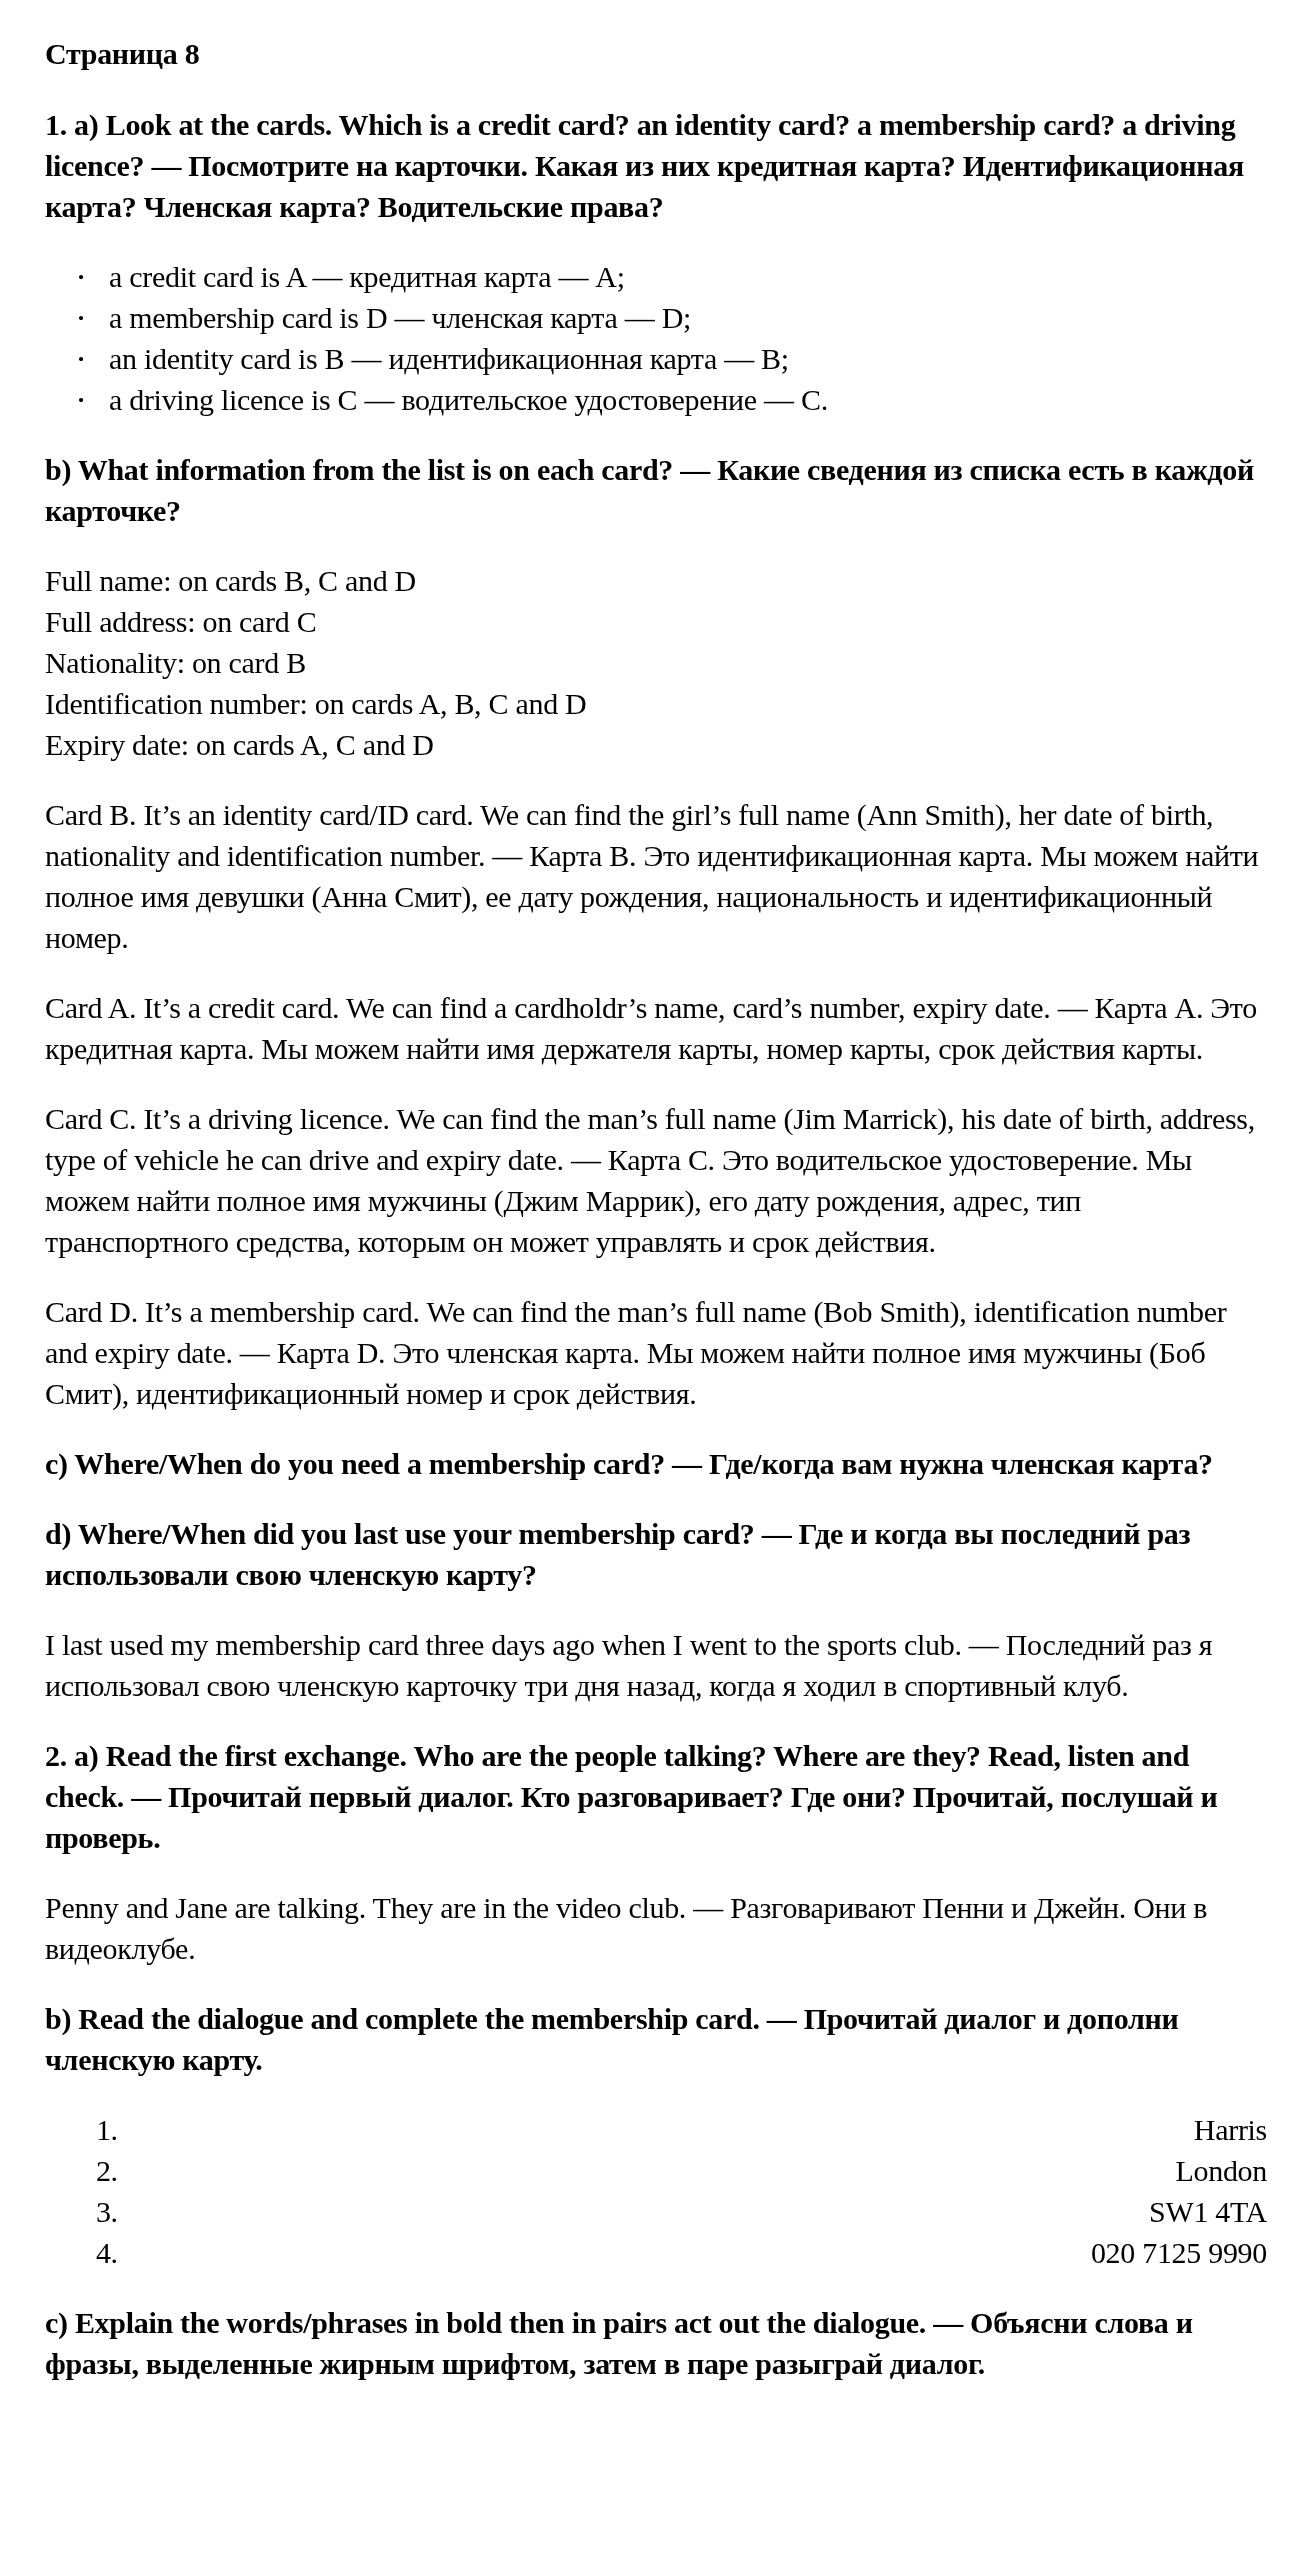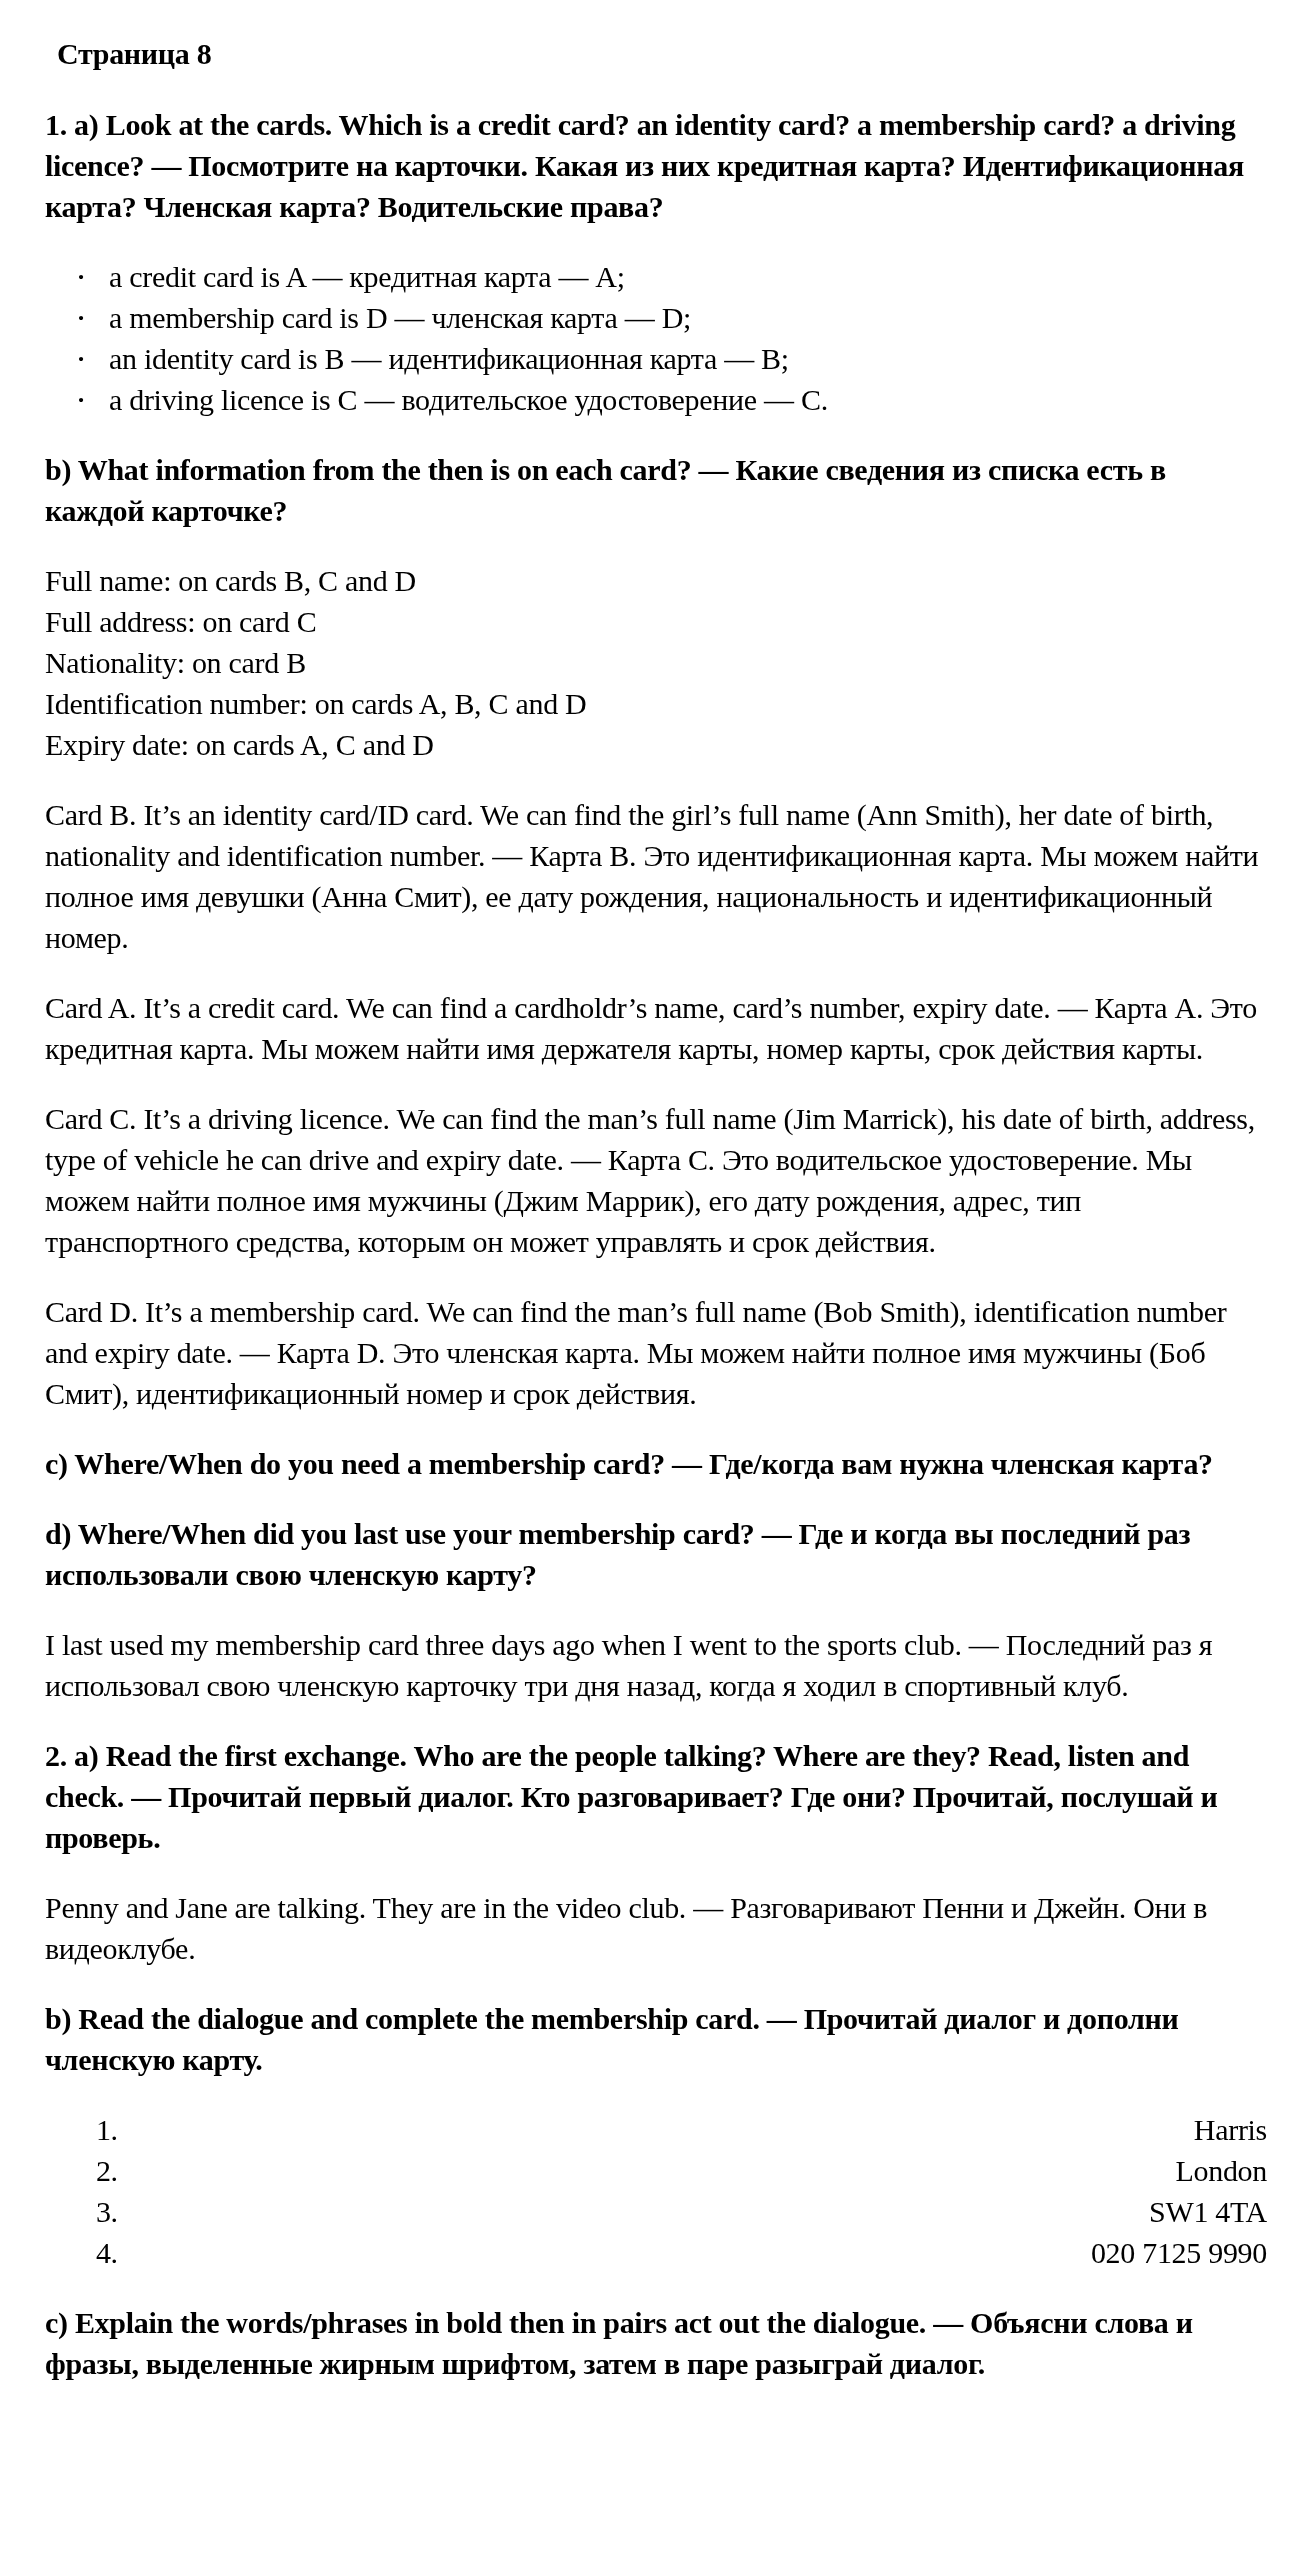--- a/index.html
+++ b/index.html
@@ -10,21 +10,21 @@
     overflow: hidden;
     color: #000;
     font-family: "Liberation Serif", "DejaVu Serif", serif;
   }
   .doc {
     padding: 33px 47px 0 45px;
     font-size: 30px;
     line-height: 41px;
     letter-spacing: -0.3px;
   }
-  .title { font-weight: bold; margin: 0 12px 30px; }
+  .title { font-weight: bold; margin: 0 0 30px; }
   .h     { font-weight: bold; margin: 0 0 29px; }
   .p     { margin: 0 0 29px; }
   .block { margin: 0 0 29px; }
   .line  { margin: 0; }
   .line b { font-weight: normal; }
   ul.bullets { list-style: none; margin: 12px 0 29px; padding: 0; }
   ul.bullets li { position: relative; padding-left: 64px; }
   ul.bullets li::before {
     content: "\2022";
     position: absolute;
@@ -45,21 +45,21 @@
 
   <p class="h">1. a) Look at the cards. Which is a credit card? an identity card? a membership card? a driving licence? — Посмотрите на карточки. Какая из них кредитная карта? Идентификационная карта? Членская карта? Водительские права?</p>
 
   <ul class="bullets">
     <li><span>a credit card is A — кредитная карта — A;</span></li>
     <li><span>a membership card is D — членская карта — D;</span></li>
     <li><span>an identity card is B — идентификационная карта — B;</span></li>
     <li><span>a driving licence is C — водительское удостоверение — C.</span></li>
   </ul>
 
-  <p class="h">b) What information from the then is on each card? — Какие сведения из списка есть в каждой карточке?</p>
+  <p class="h">b) What information from the list is on each card? — Какие сведения из списка есть в каждой карточке?</p>
 
   <div class="block">
     <div class="line"><b>Full name</b><span>: on cards B, C and D</span></div>
     <div class="line"><b>Full address</b><span>: on card C</span></div>
     <div class="line"><b>Nationality</b><span>: on card B</span></div>
     <div class="line"><b>Identification number</b><span>: on cards A, B, C and D</span></div>
     <div class="line"><b>Expiry date</b><span>: on cards A, C and D</span></div>
   </div>
 
   <p class="p">Card B. It’s an identity card/ID card. We can find the girl’s full name (Ann Smith), her date of birth, nationality and identification number. — Карта B. Это идентификационная карта. Мы можем найти полное имя девушки (Анна Смит), ее дату рождения, национальность и идентификационный номер.</p>

